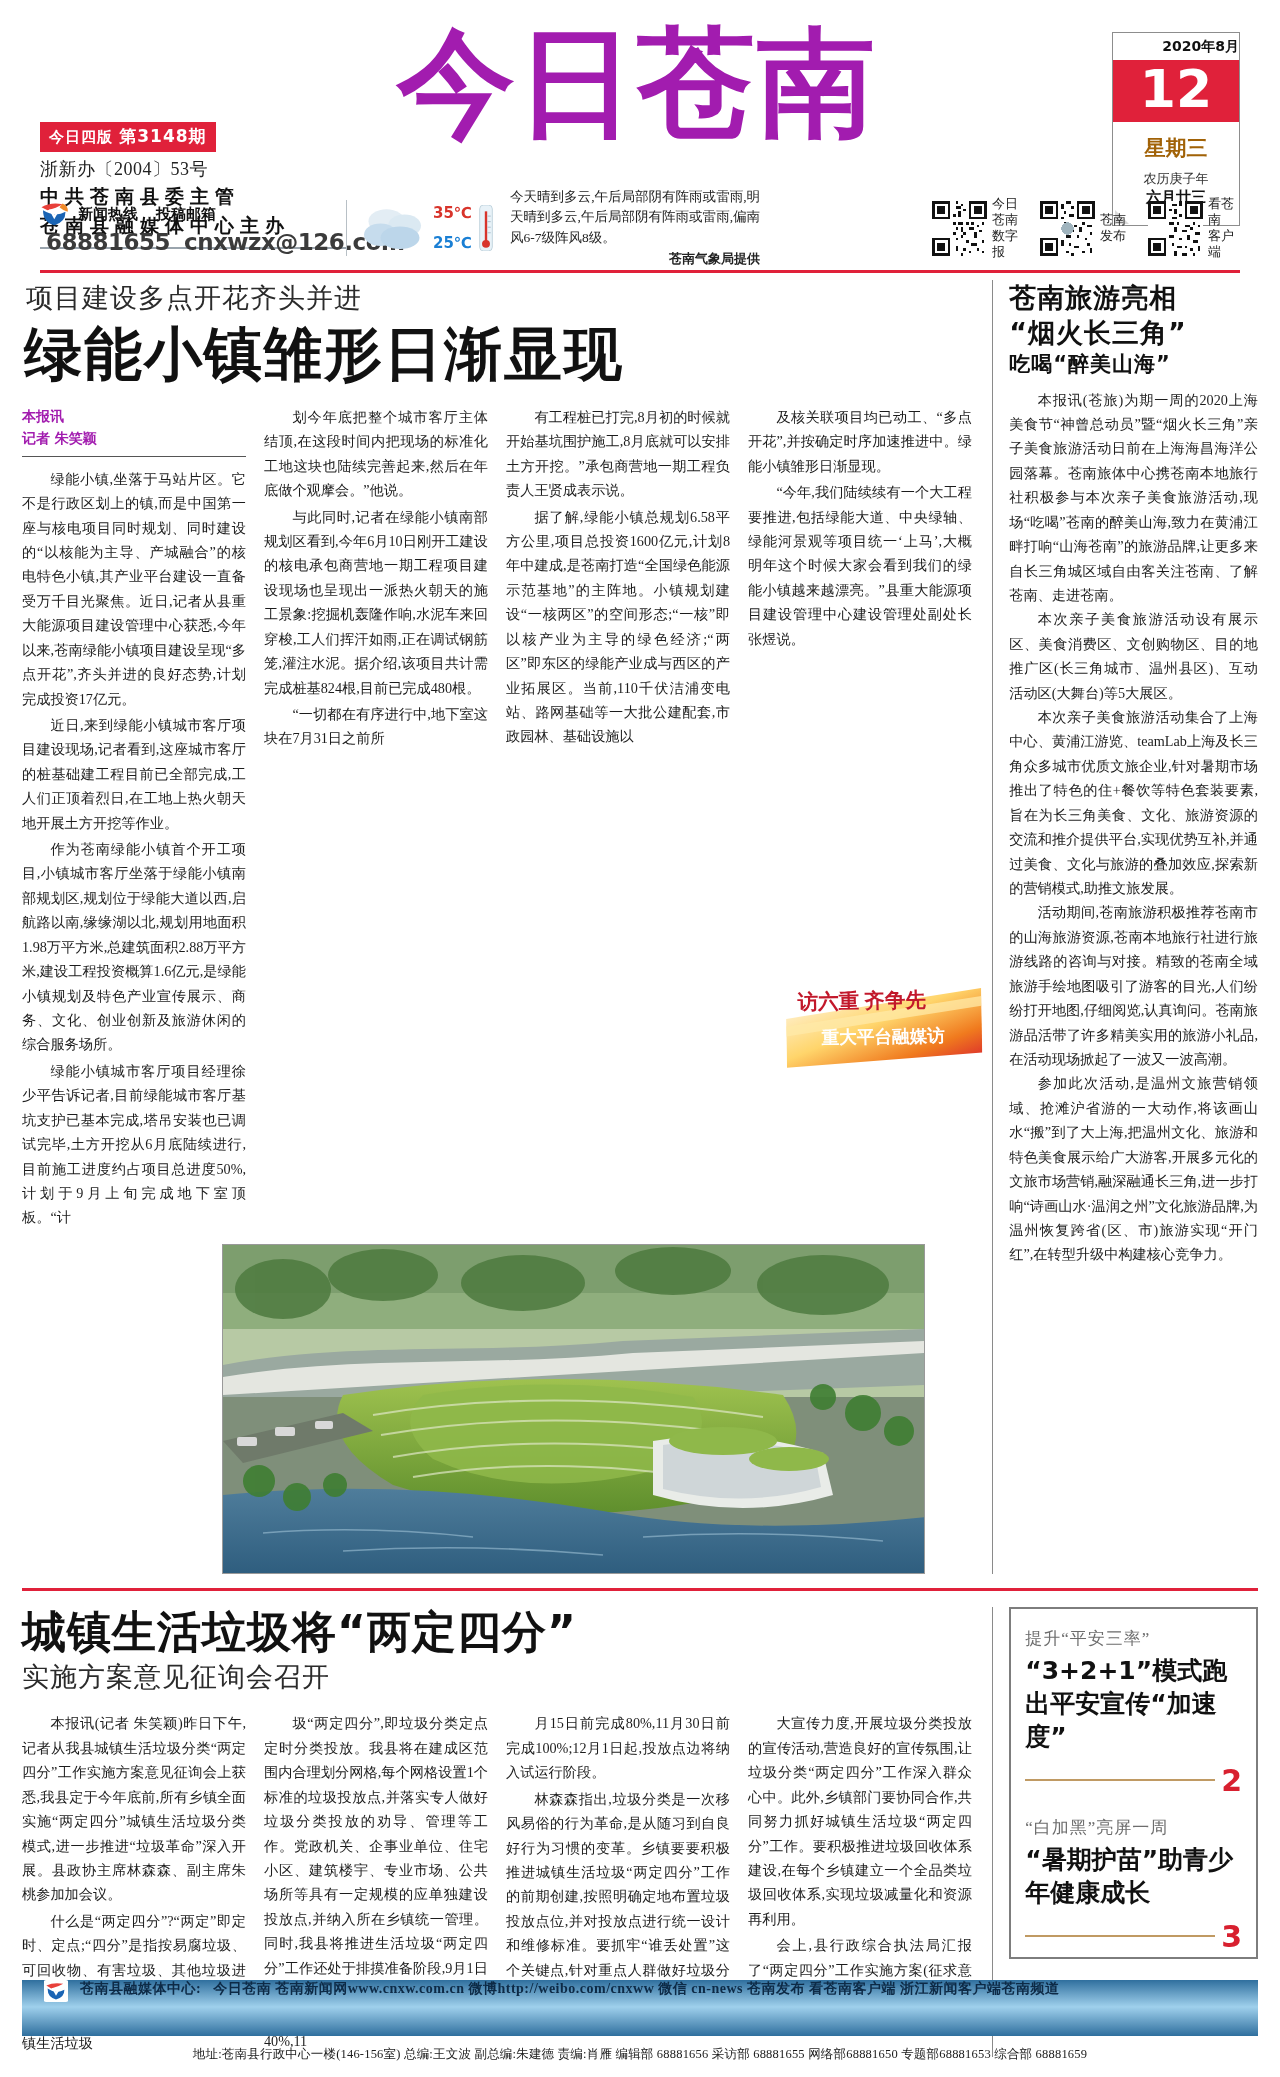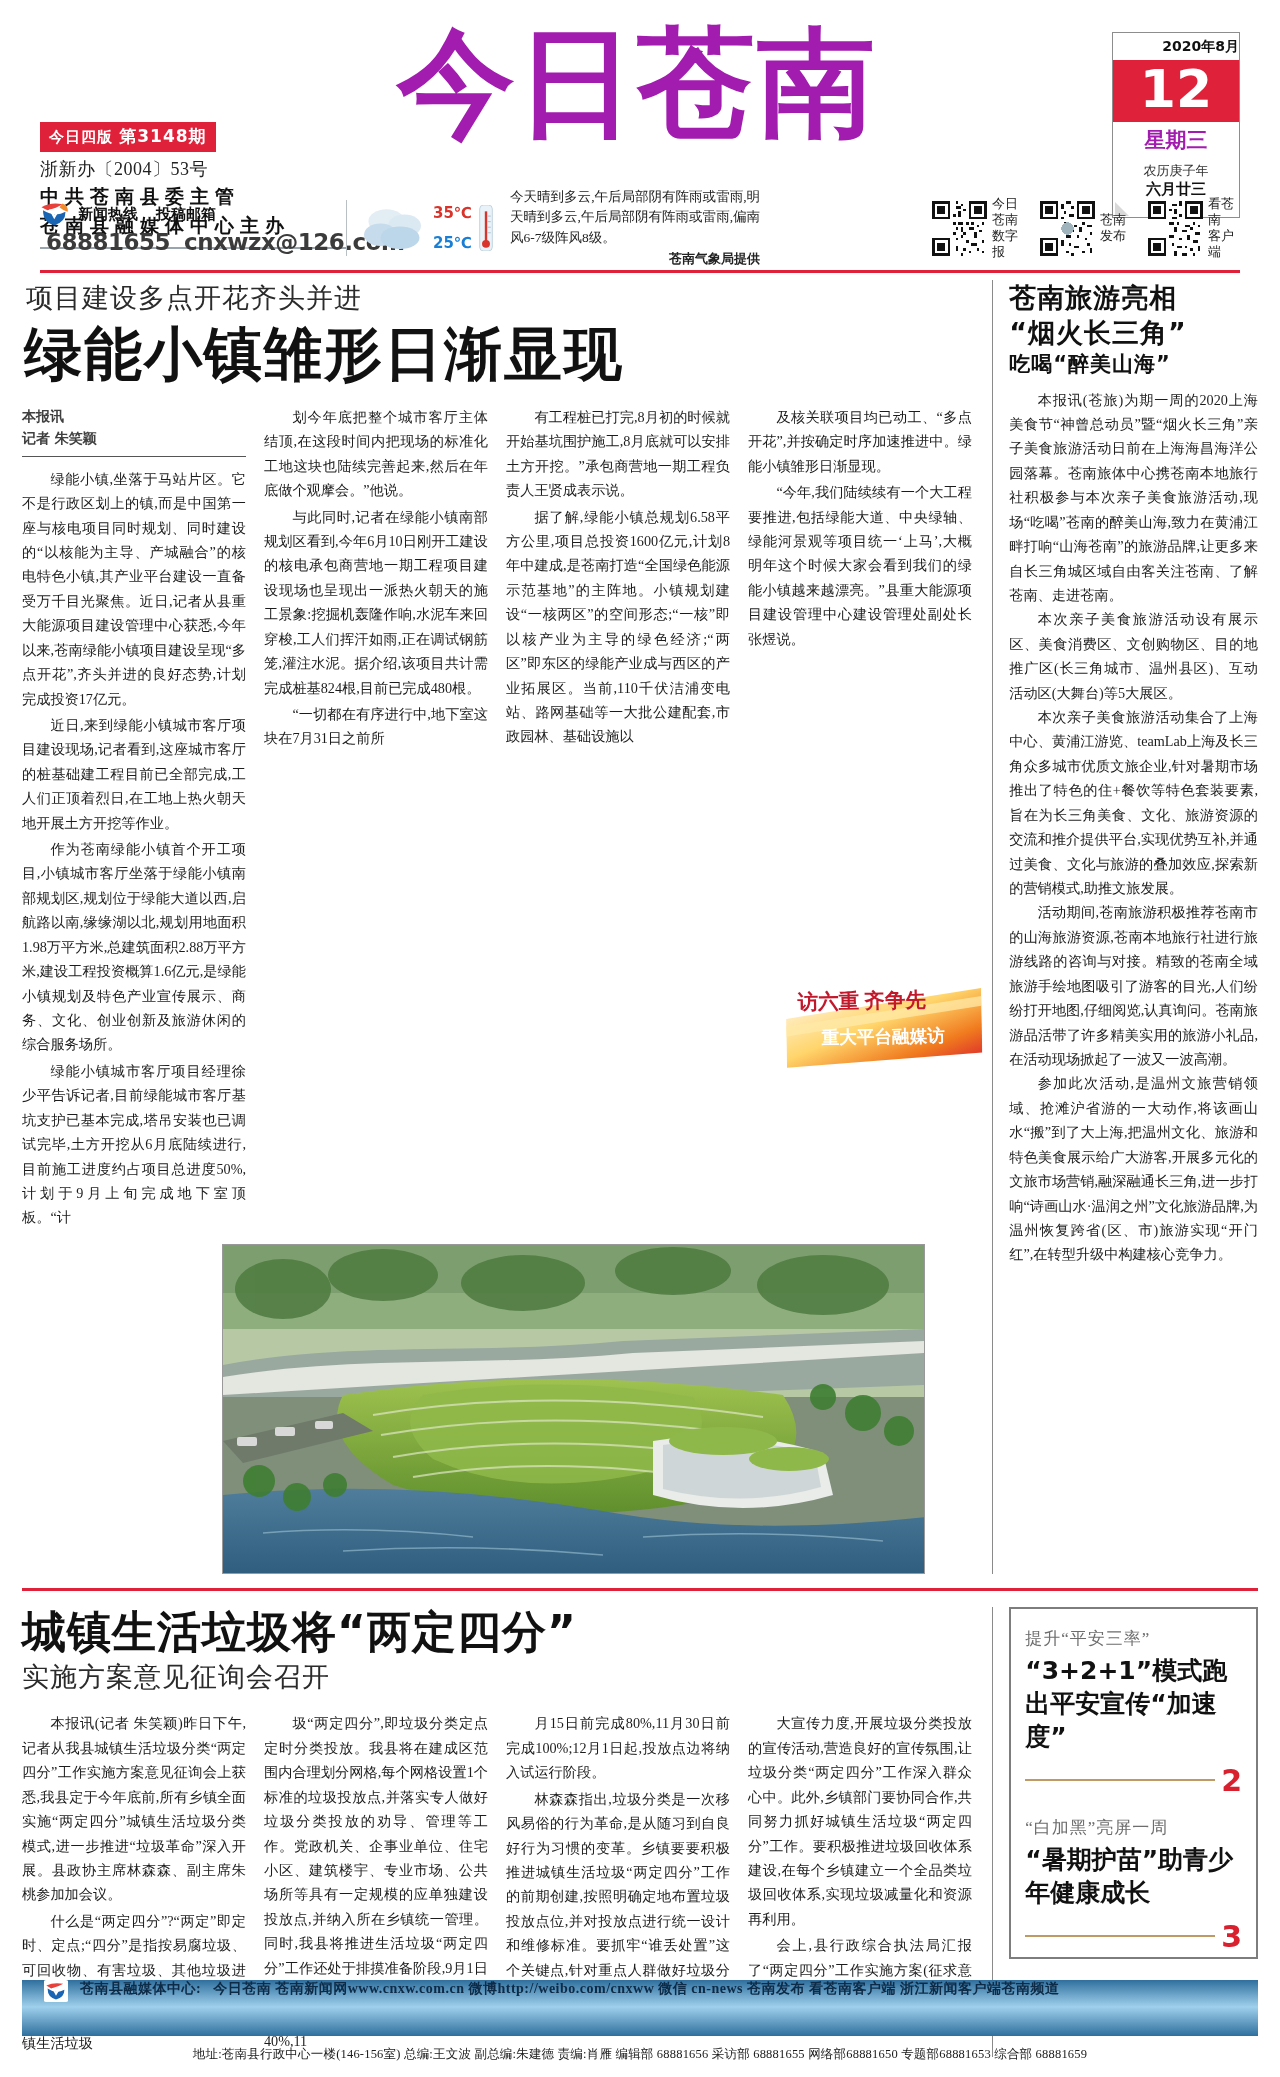--- a/index.html
+++ b/index.html
@@ -42,21 +42,21 @@
   .datebox {
     position: absolute; right: 18px; top: 32px;
     width: 128px; border: 1px solid #8d8d8d; background: #fff;
     text-align: center; font-family: "DejaVu Sans", sans-serif;
   }
   .datebox .ym { font-size: 14px; font-weight: 700; padding: 5px 0 4px; color: #111; text-align: right; }
   .datebox .dd {
     background: #e0213a; color: #fff; font-size: 52px; font-weight: 700;
     line-height: 1; padding: 3px 0 7px;
   }
-  .datebox .wk { font-size: 21px; font-weight: 700; padding: 4px 0 2px; color: #a21caf; }
+  .datebox .wk { font-size: 21px; font-weight: 700; padding: 12px 0 2px; color: #a16207; }
   .datebox .lunar1 { font-size: 13px; padding-top: 6px; color: #333; font-family:"Liberation Serif",serif;}
   .datebox .lunar2 { font-size: 15px; font-weight: 700; padding: 0 0 4px; color: #111; }
   .datebox .corner { position: relative; height: 14px; }
   .datebox .corner:after {
     content: ""; position: absolute; left: 2px; bottom: 1px;
     border-left: 14px solid #d9d9d9; border-top: 14px solid transparent;
   }
 
   
   .infostrip {
@@ -114,21 +114,21 @@
     letter-spacing: 1px; margin-left: 4px;
   }
   .headline-main {
     font-family: "DejaVu Sans", sans-serif; font-weight: 700;
     font-size: 58px; letter-spacing: 2px; color: #111; line-height: 1.12;
     margin: 6px 0 0 2px;
   }
 
   .cols3 { display: flex; gap: 18px; margin-top: 18px; position: relative; }
   .col { width: 224px; font-family: "Liberation Serif", serif; }
-  .byline { font-family:"DejaVu Sans",sans-serif; font-weight:700; font-size: 14px; line-height: 1.6; color:#404040; }
+  .byline { font-family:"DejaVu Sans",sans-serif; font-weight:700; font-size: 14px; line-height: 1.6; color:#a21caf; }
   .byline-rule { border-top: 1px solid #555; margin: 6px 0 10px; }
   .col p {
     font-size: 14.2px; line-height: 1.72; text-align: justify;
     text-indent: 2em; color: #1c1c1c; margin-bottom: 2px;
   }
 
   
   .photo-wrap { margin-top: 12px; position: relative; }
   .photo {
     width: 703px; height: 330px; margin-left: 200px;

